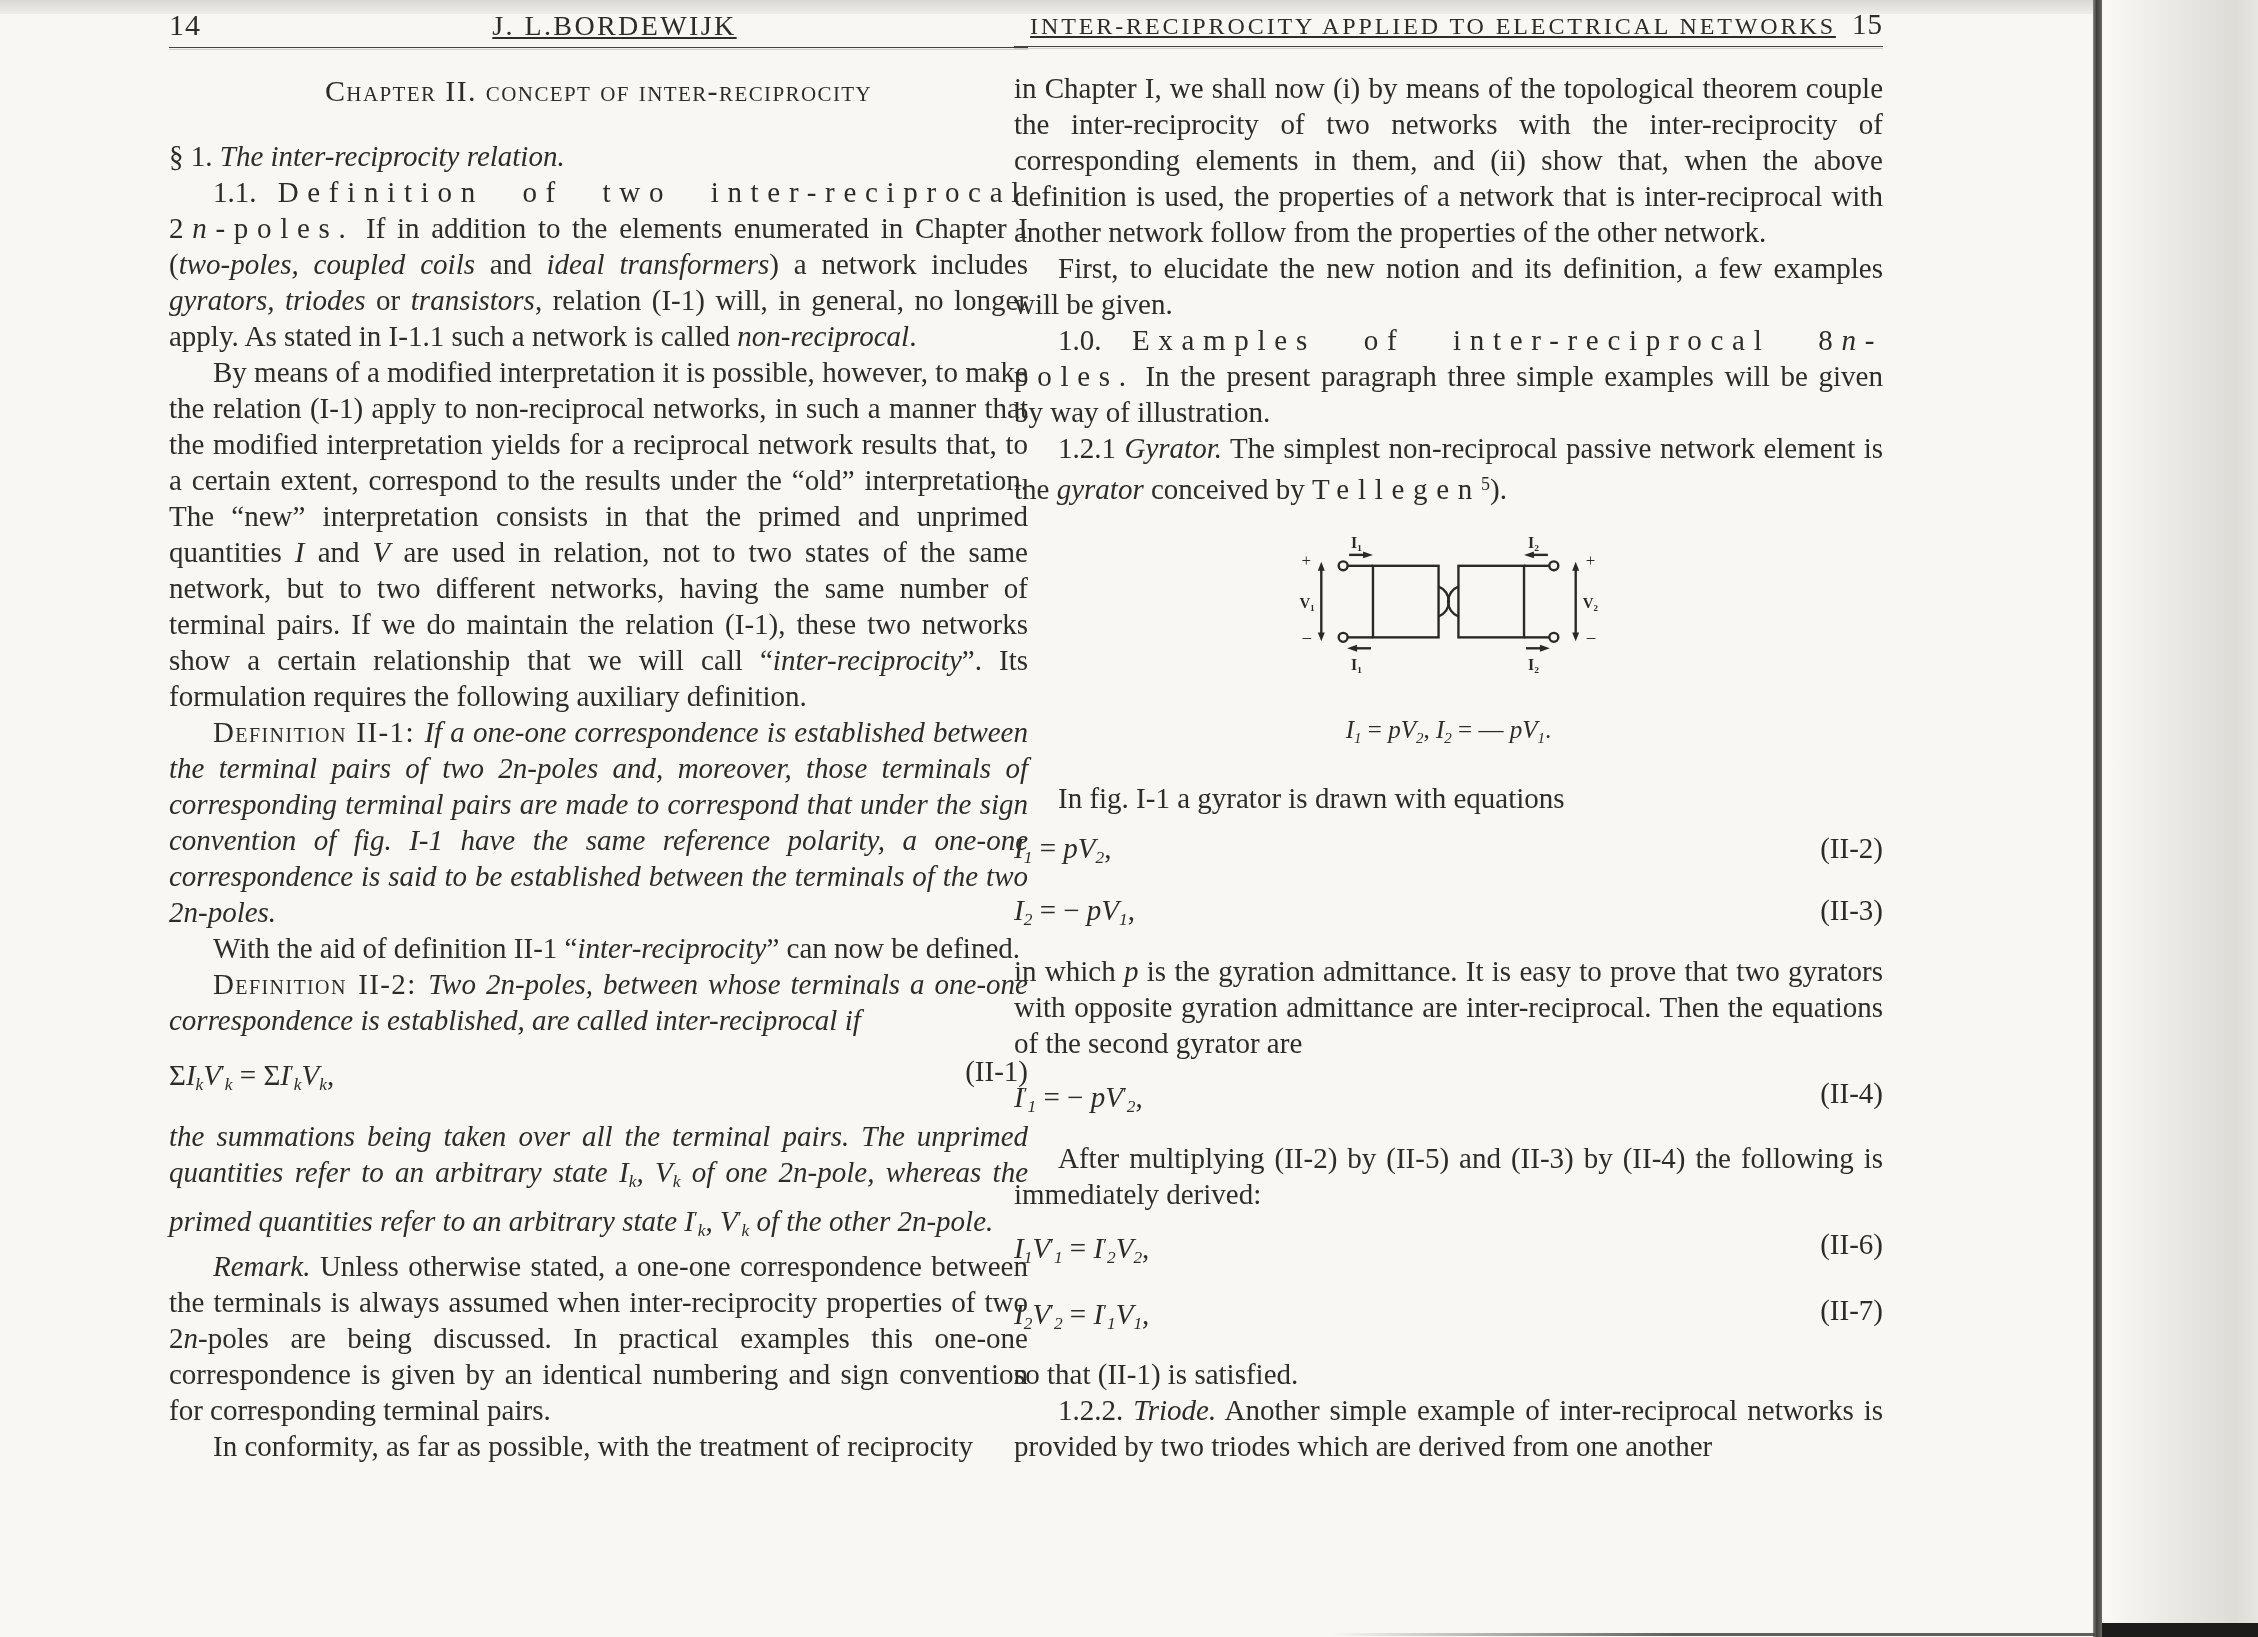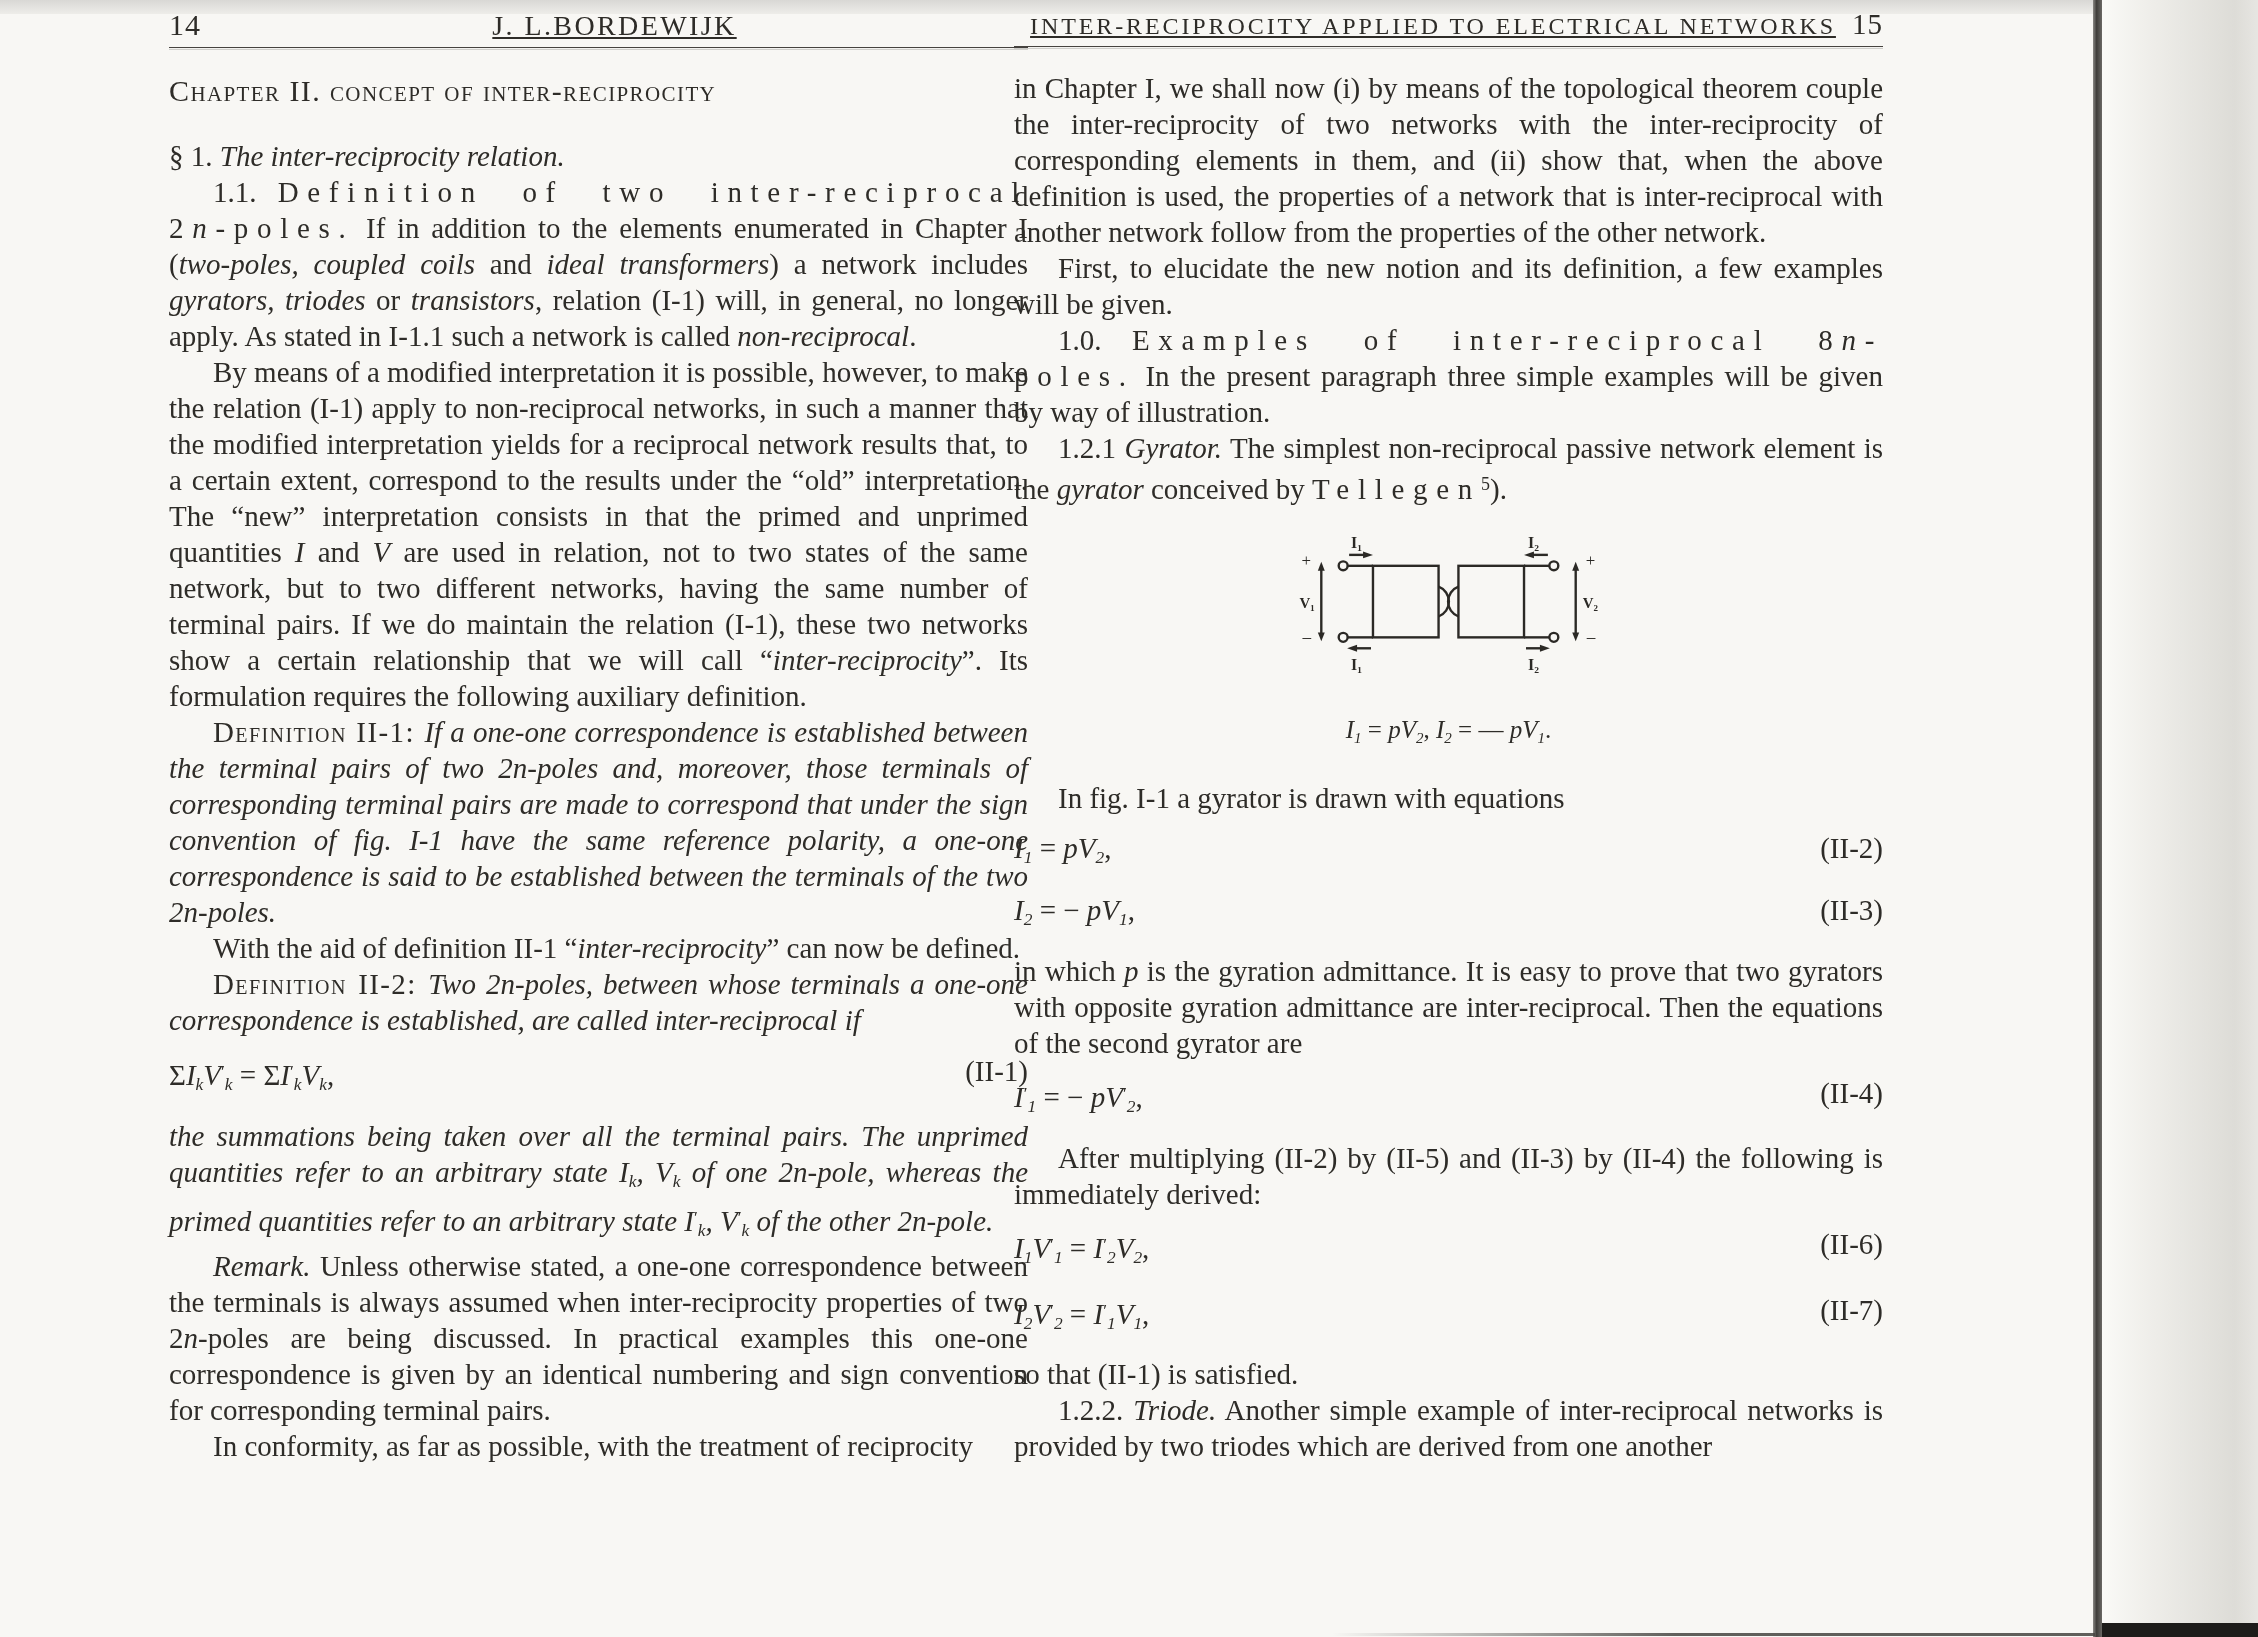--- a/index.html
+++ b/index.html
@@ -29,21 +29,21 @@
   .head-row .runhead{flex:1;text-align:center;letter-spacing:2.4px;text-decoration:underline;}
   .page-right .head-row{font-size:24px;}
   .page-right .runhead{letter-spacing:2.9px;font-size:24px;}
   .page-right .pageno{font-size:29px;}
   .head-rule{border:none;border-top:1.9px solid #46433f;margin:5.8px 0 0 0;height:0;
     box-shadow:0 1.9px 0 rgba(70,67,63,.25);}
 
   .content{margin-top:25px;font-size:29px;line-height:36px;text-align:justify;}
   .page-right .content{margin-top:23px;}
 
-  .chapter-head{font-variant:small-caps;letter-spacing:1.9px;
+  .chapter-head{text-align:center;font-variant:small-caps;letter-spacing:1.9px;
     font-size:30px;margin:9.7px 0 29px 0;}
   .para{margin:0;}
   .para.ind{text-indent:44px;}
   .s-n{font-style:normal;}
   .s-i{font-style:italic;}
   .s-sc{font-variant:small-caps;letter-spacing:1.4px;}
   .s-sp{letter-spacing:.30em;word-spacing:.30em;}
   .s-spi{letter-spacing:.30em;word-spacing:.30em;font-style:italic;}
   .s-sub{font-size:.60em;vertical-align:-.30em;font-style:italic;}
   .s-sup{font-size:.60em;vertical-align:.45em;font-style:normal;}

